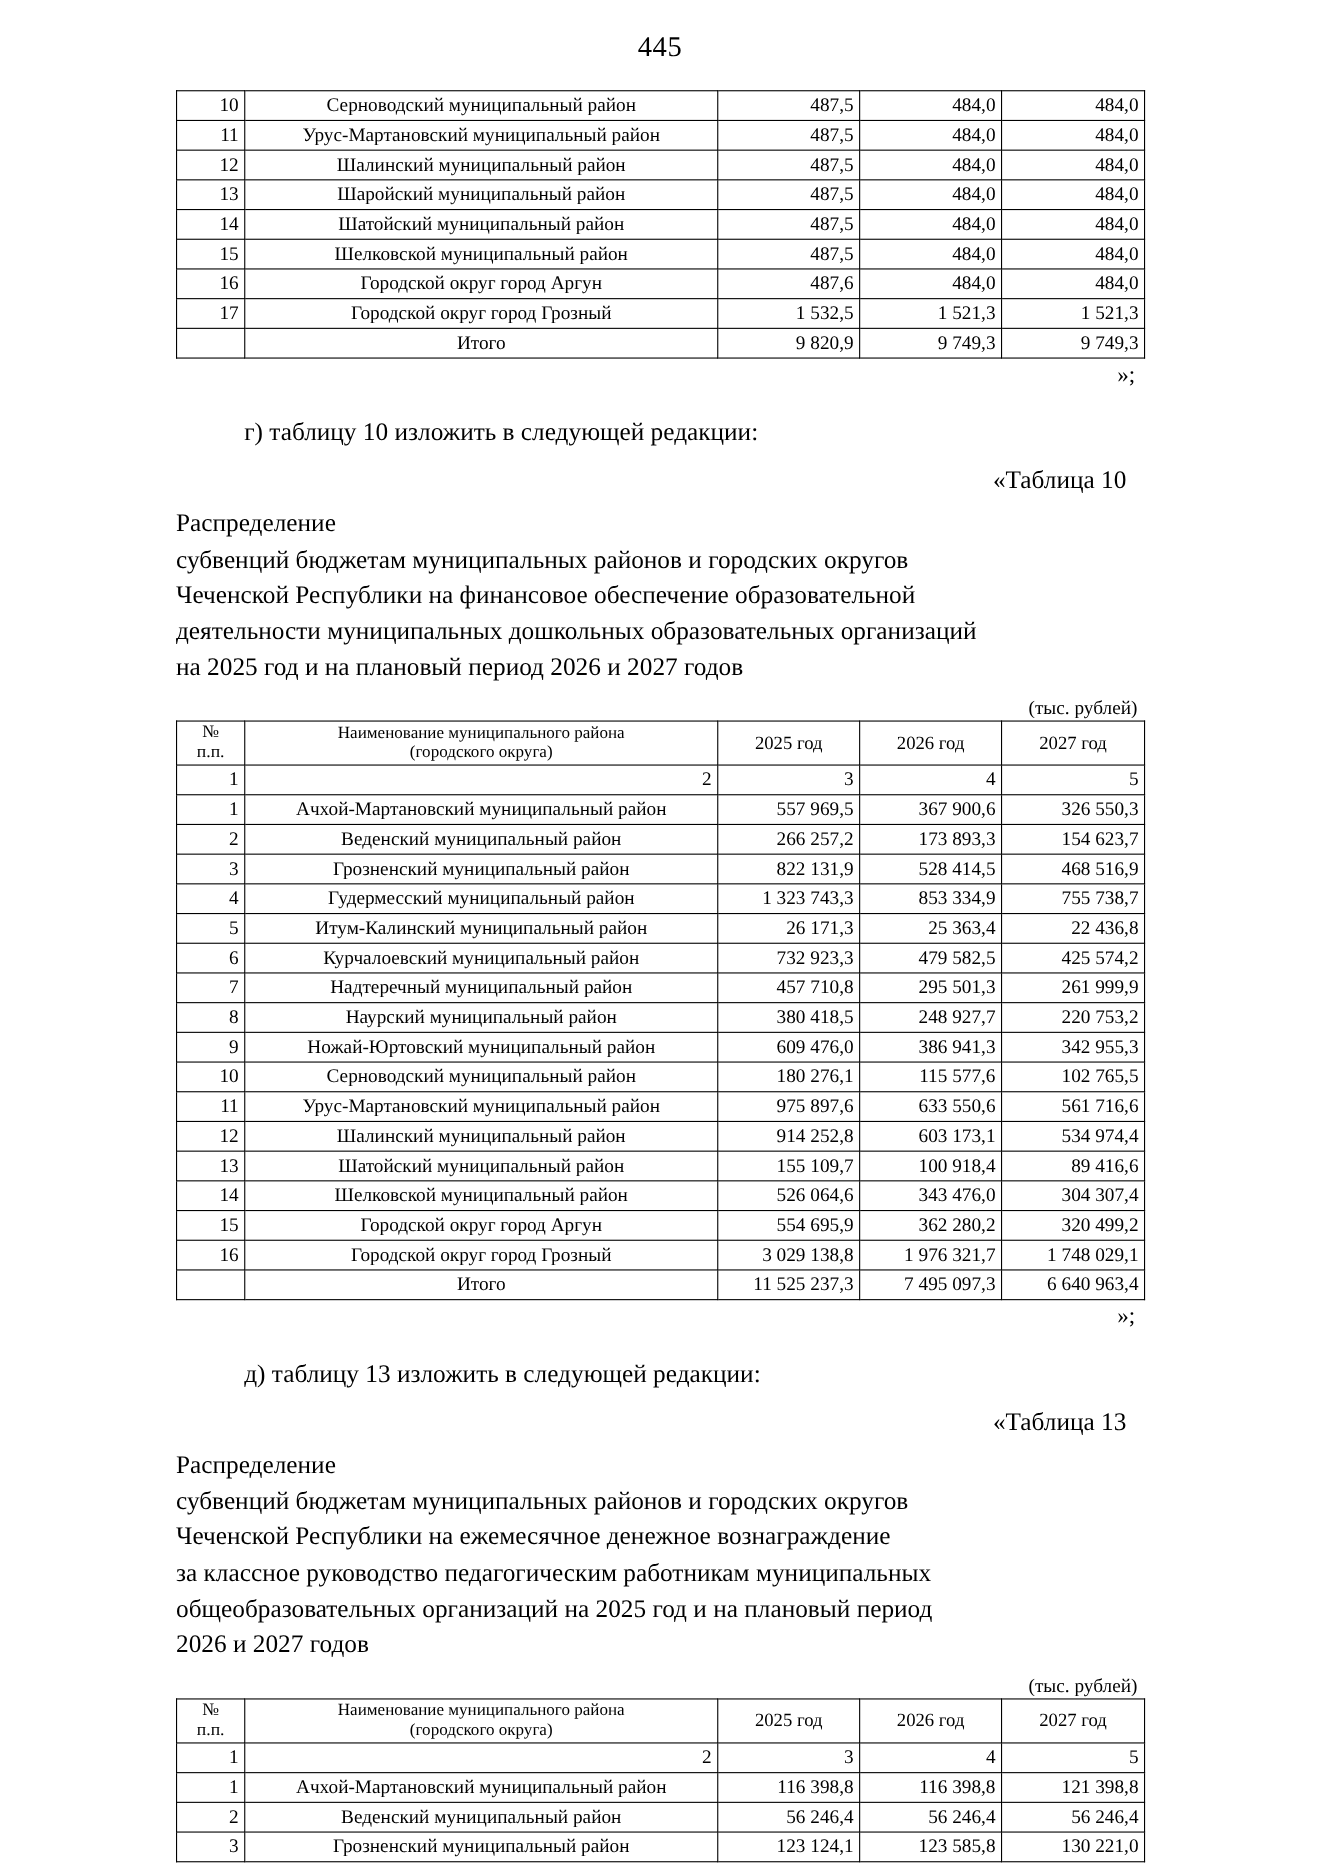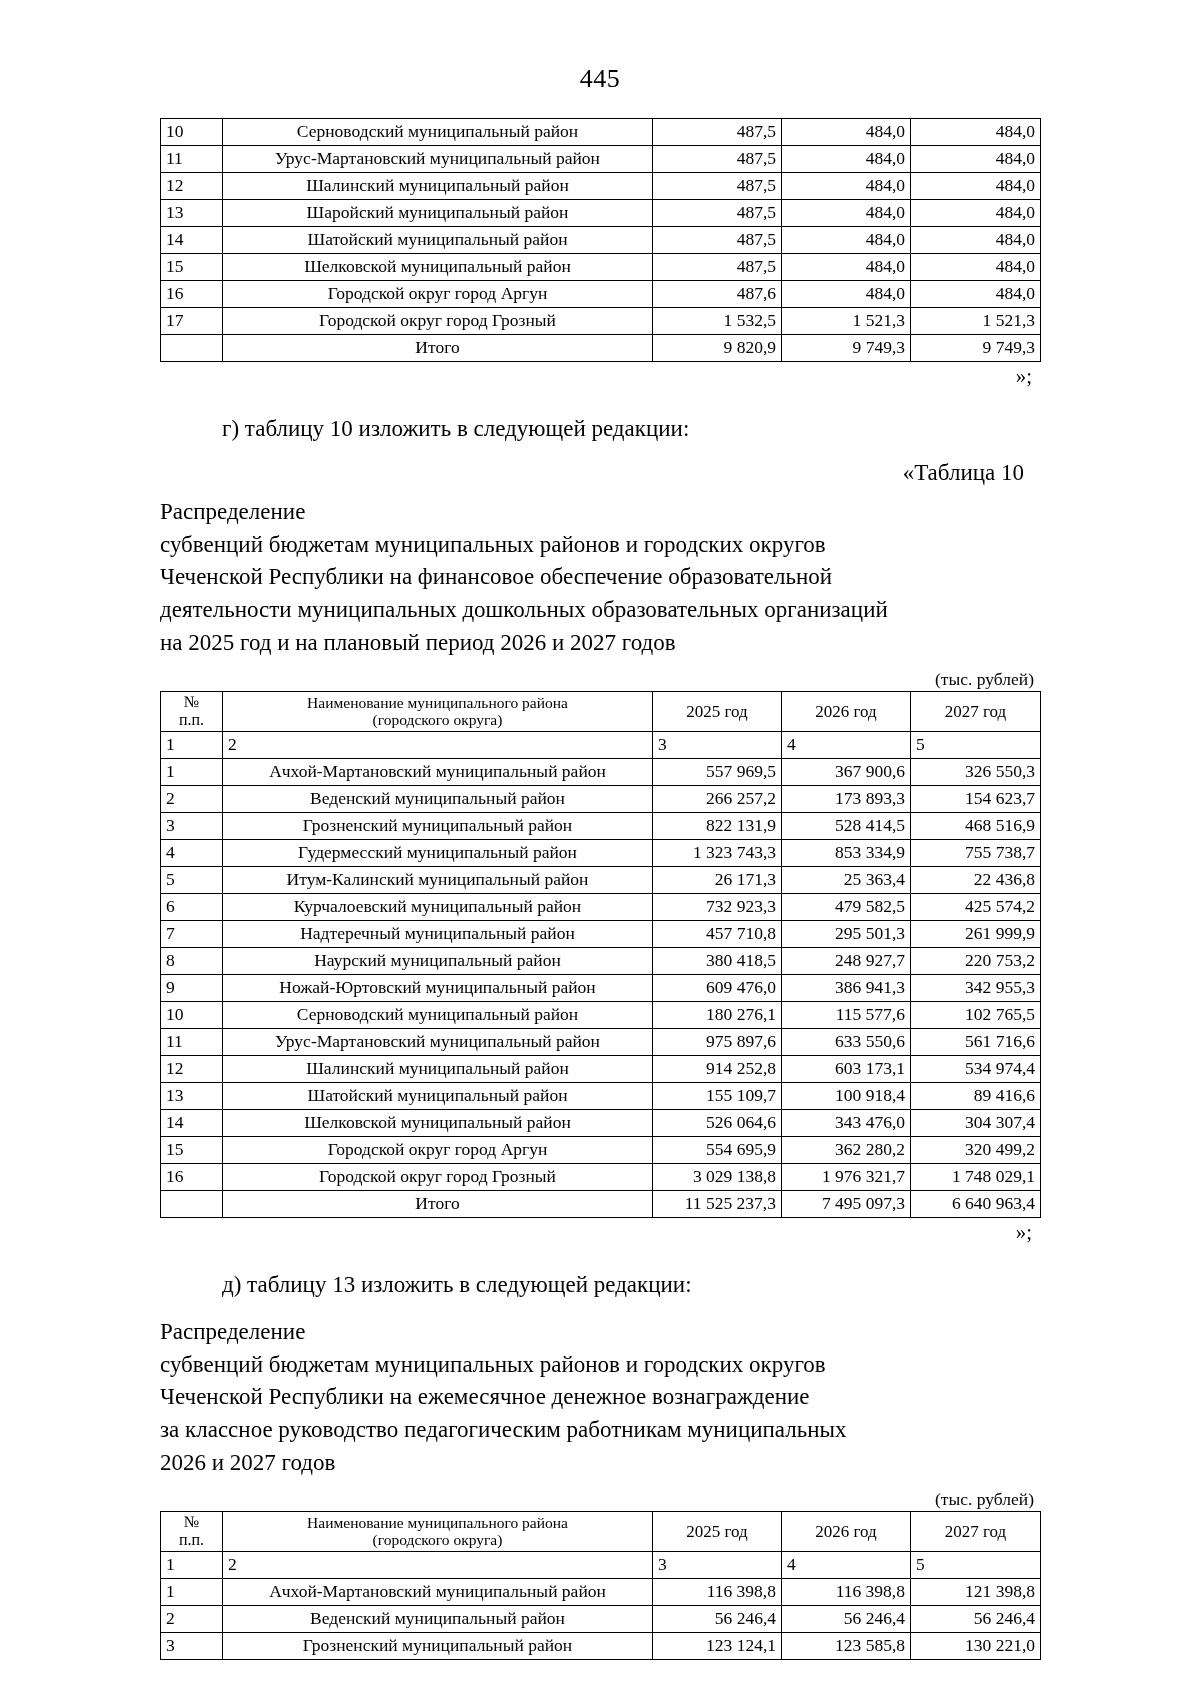--- a/index.html
+++ b/index.html
@@ -19,21 +19,21 @@
   .page {
     width: 1200px;
     height: 1697px;
     position: relative;
     box-sizing: border-box;
     padding: 0;
   }
   .page-number {
     text-align: center;
     font-size: 26px;
-    padding-top: 64px;
+    padding-top: 28px;
     padding-bottom: 24px;
     letter-spacing: 0.5px;
   }
   .content {
     margin: 0 auto;
     width: 880px;
   }
   table.doc-table {
     border-collapse: collapse;
     width: 880px;
@@ -48,21 +48,21 @@
     vertical-align: middle;
     font-weight: normal;
     background: #ffffff;
   }
   .col-num      { width: 62px;  text-align: center; }
   .col-name     { width: 430px; text-align: left; }
   .col-y1       { width: 129px; text-align: right; }
   .col-y2       { width: 129px; text-align: right; }
   .col-y3       { width: 130px; text-align: right; }
 
-  .t-center { text-align: left; }
+  .t-center { text-align: right; }
   .t-right  { text-align: right; }
   .t-left   { text-align: center; }
 
   .row-h { height: 27px; }
 
   .hdr-cell {
     text-align: center;
     font-size: 16px;
     line-height: 1.12;
     padding-top: 3px;
@@ -356,26 +356,28 @@
           <td class="t-right">7 495 097,3</td>
           <td class="t-right">6 640 963,4</td>
         </tr>
       </tbody>
     </table>
 
     <div class="close-quote">»;</div>
 
     <div class="para-edit">д) таблицу 13 изложить в следующей редакции:</div>
 
+    <div class="table-label">«Таблица 13</div>
 
     <div class="title-block">
       <span class="line">Распределение</span>
       <span class="line">субвенций бюджетам муниципальных районов и городских округов</span>
       <span class="line">Чеченской Республики на ежемесячное денежное вознаграждение</span>
       <span class="line">за классное руководство педагогическим работникам муниципальных</span>
+      <span class="line">общеобразовательных организаций на 2025 год и на  плановый период</span>
       <span class="line">2026 и 2027 годов</span>
     </div>
 
     <div class="units">(тыс. рублей)</div>
 
     <table class="doc-table">
       <colgroup>
         <col class="col-num">
           <col class="col-name">
           <col class="col-y1">

